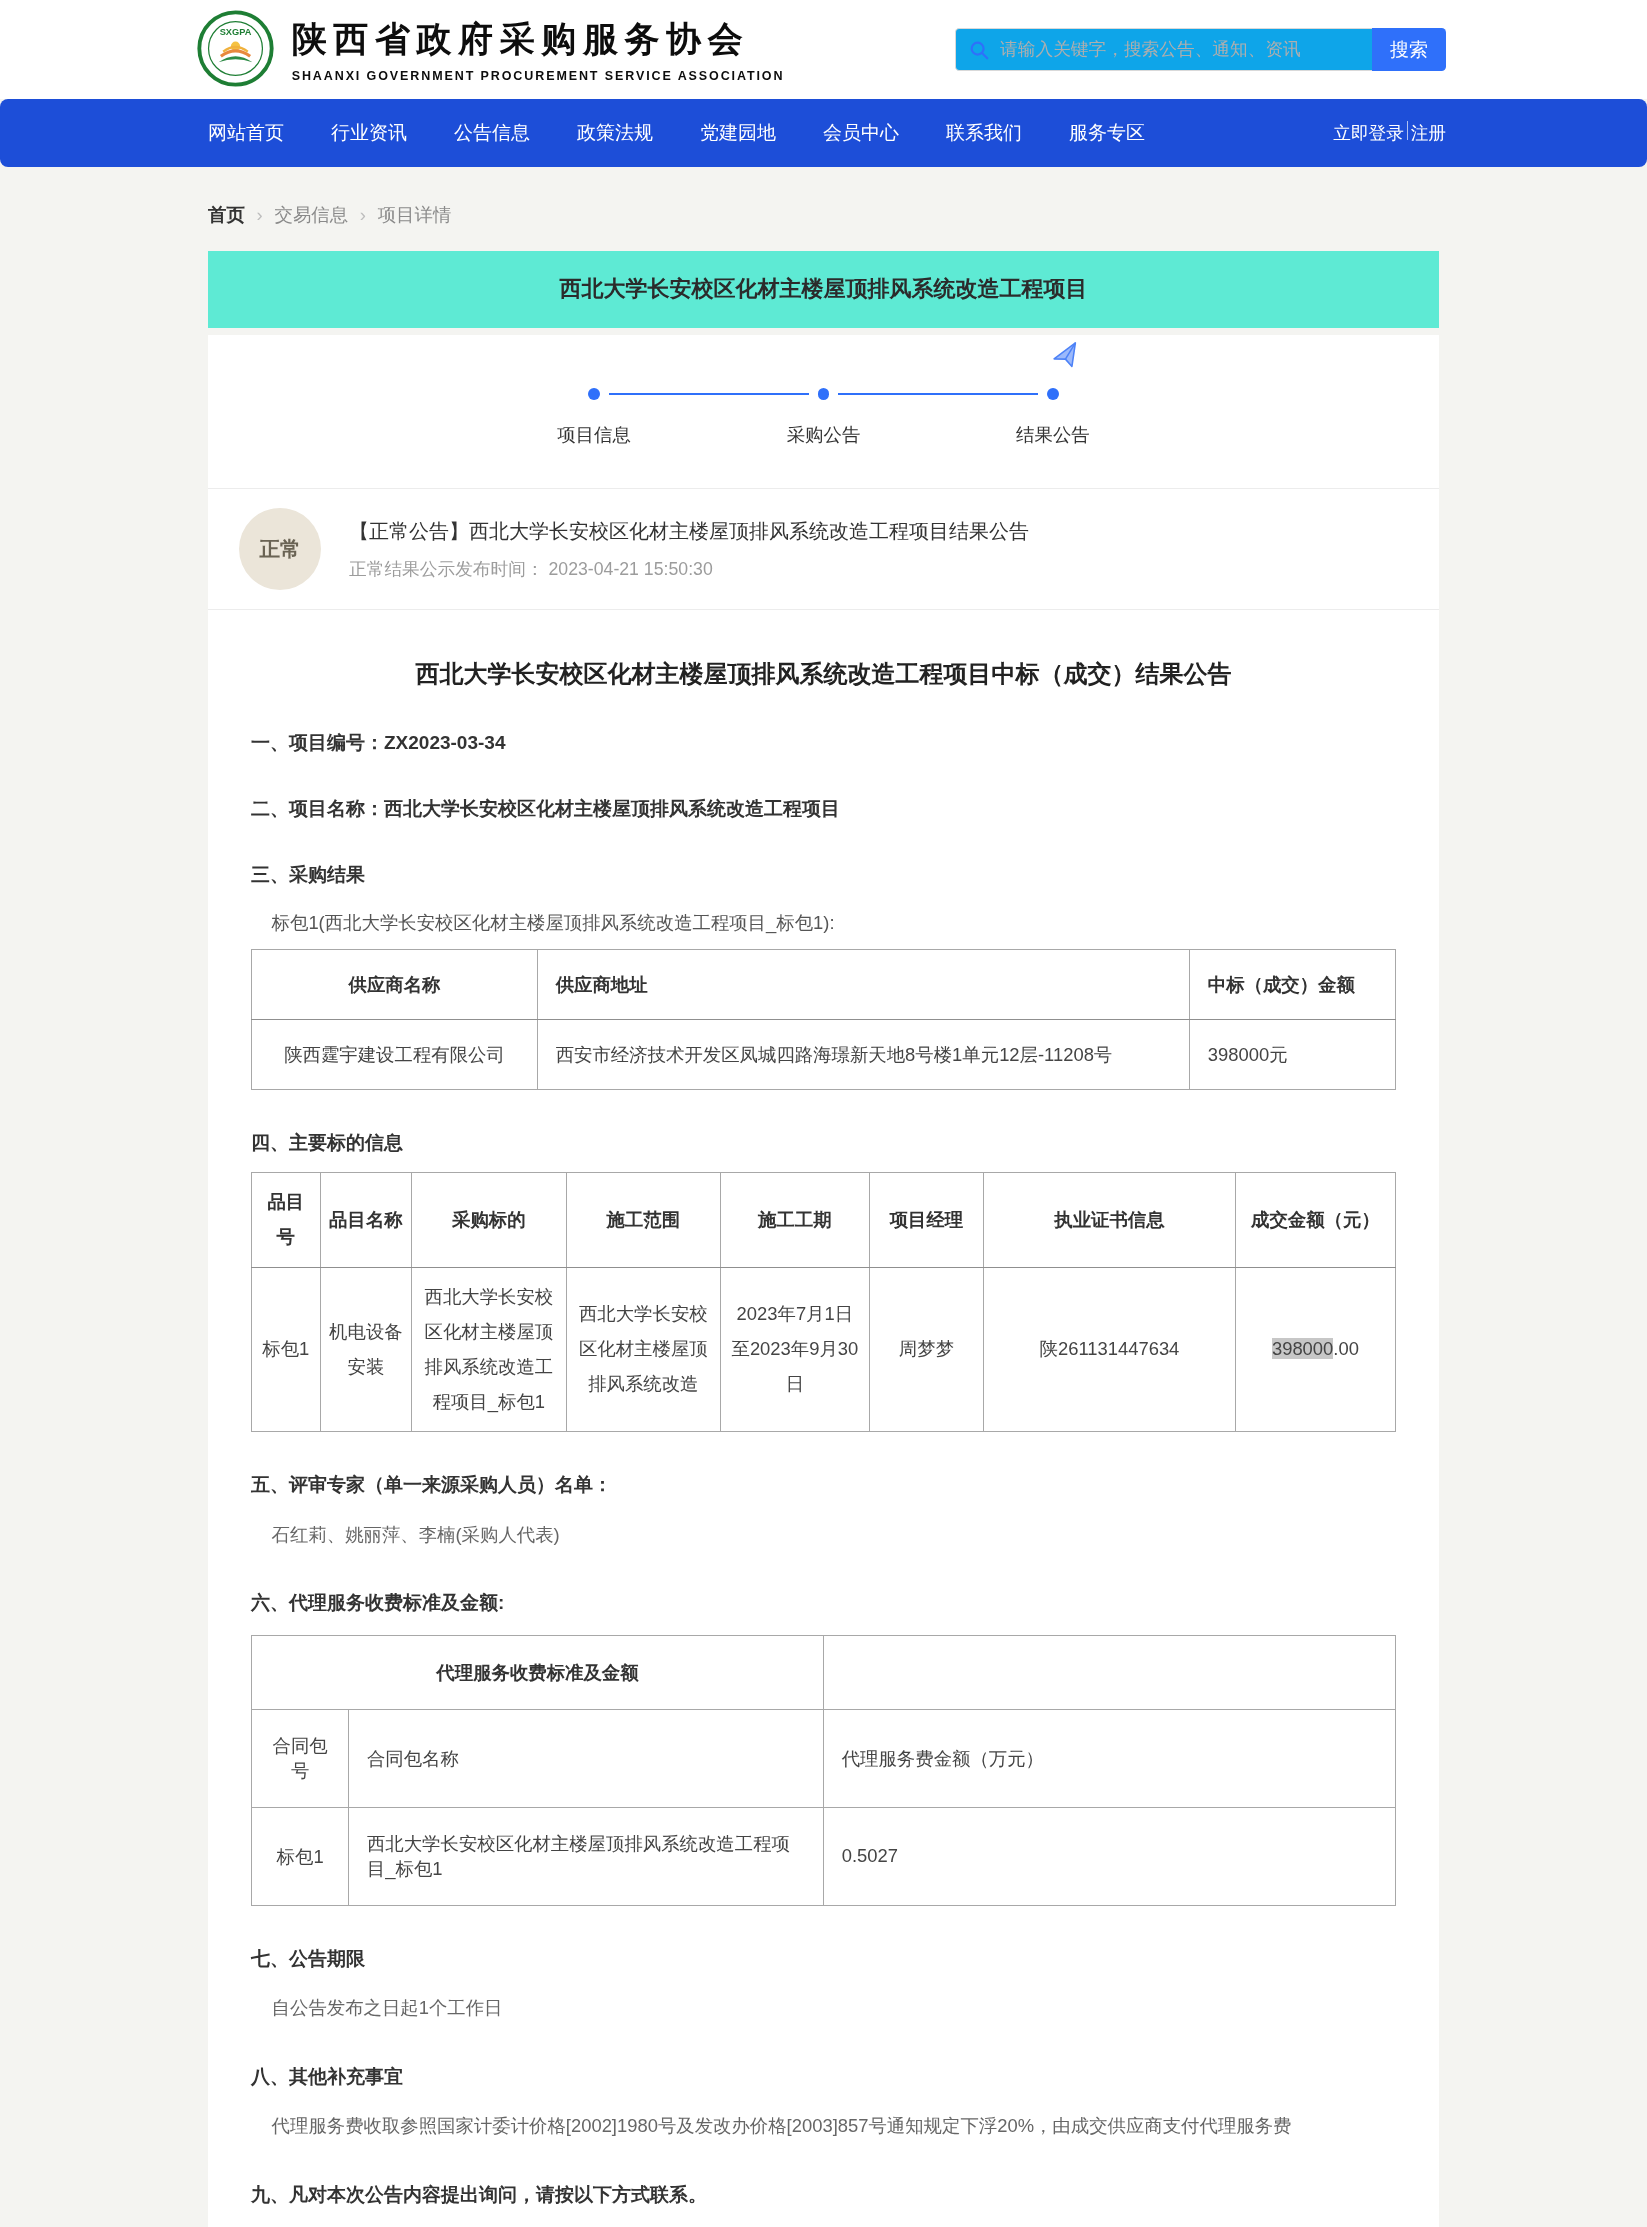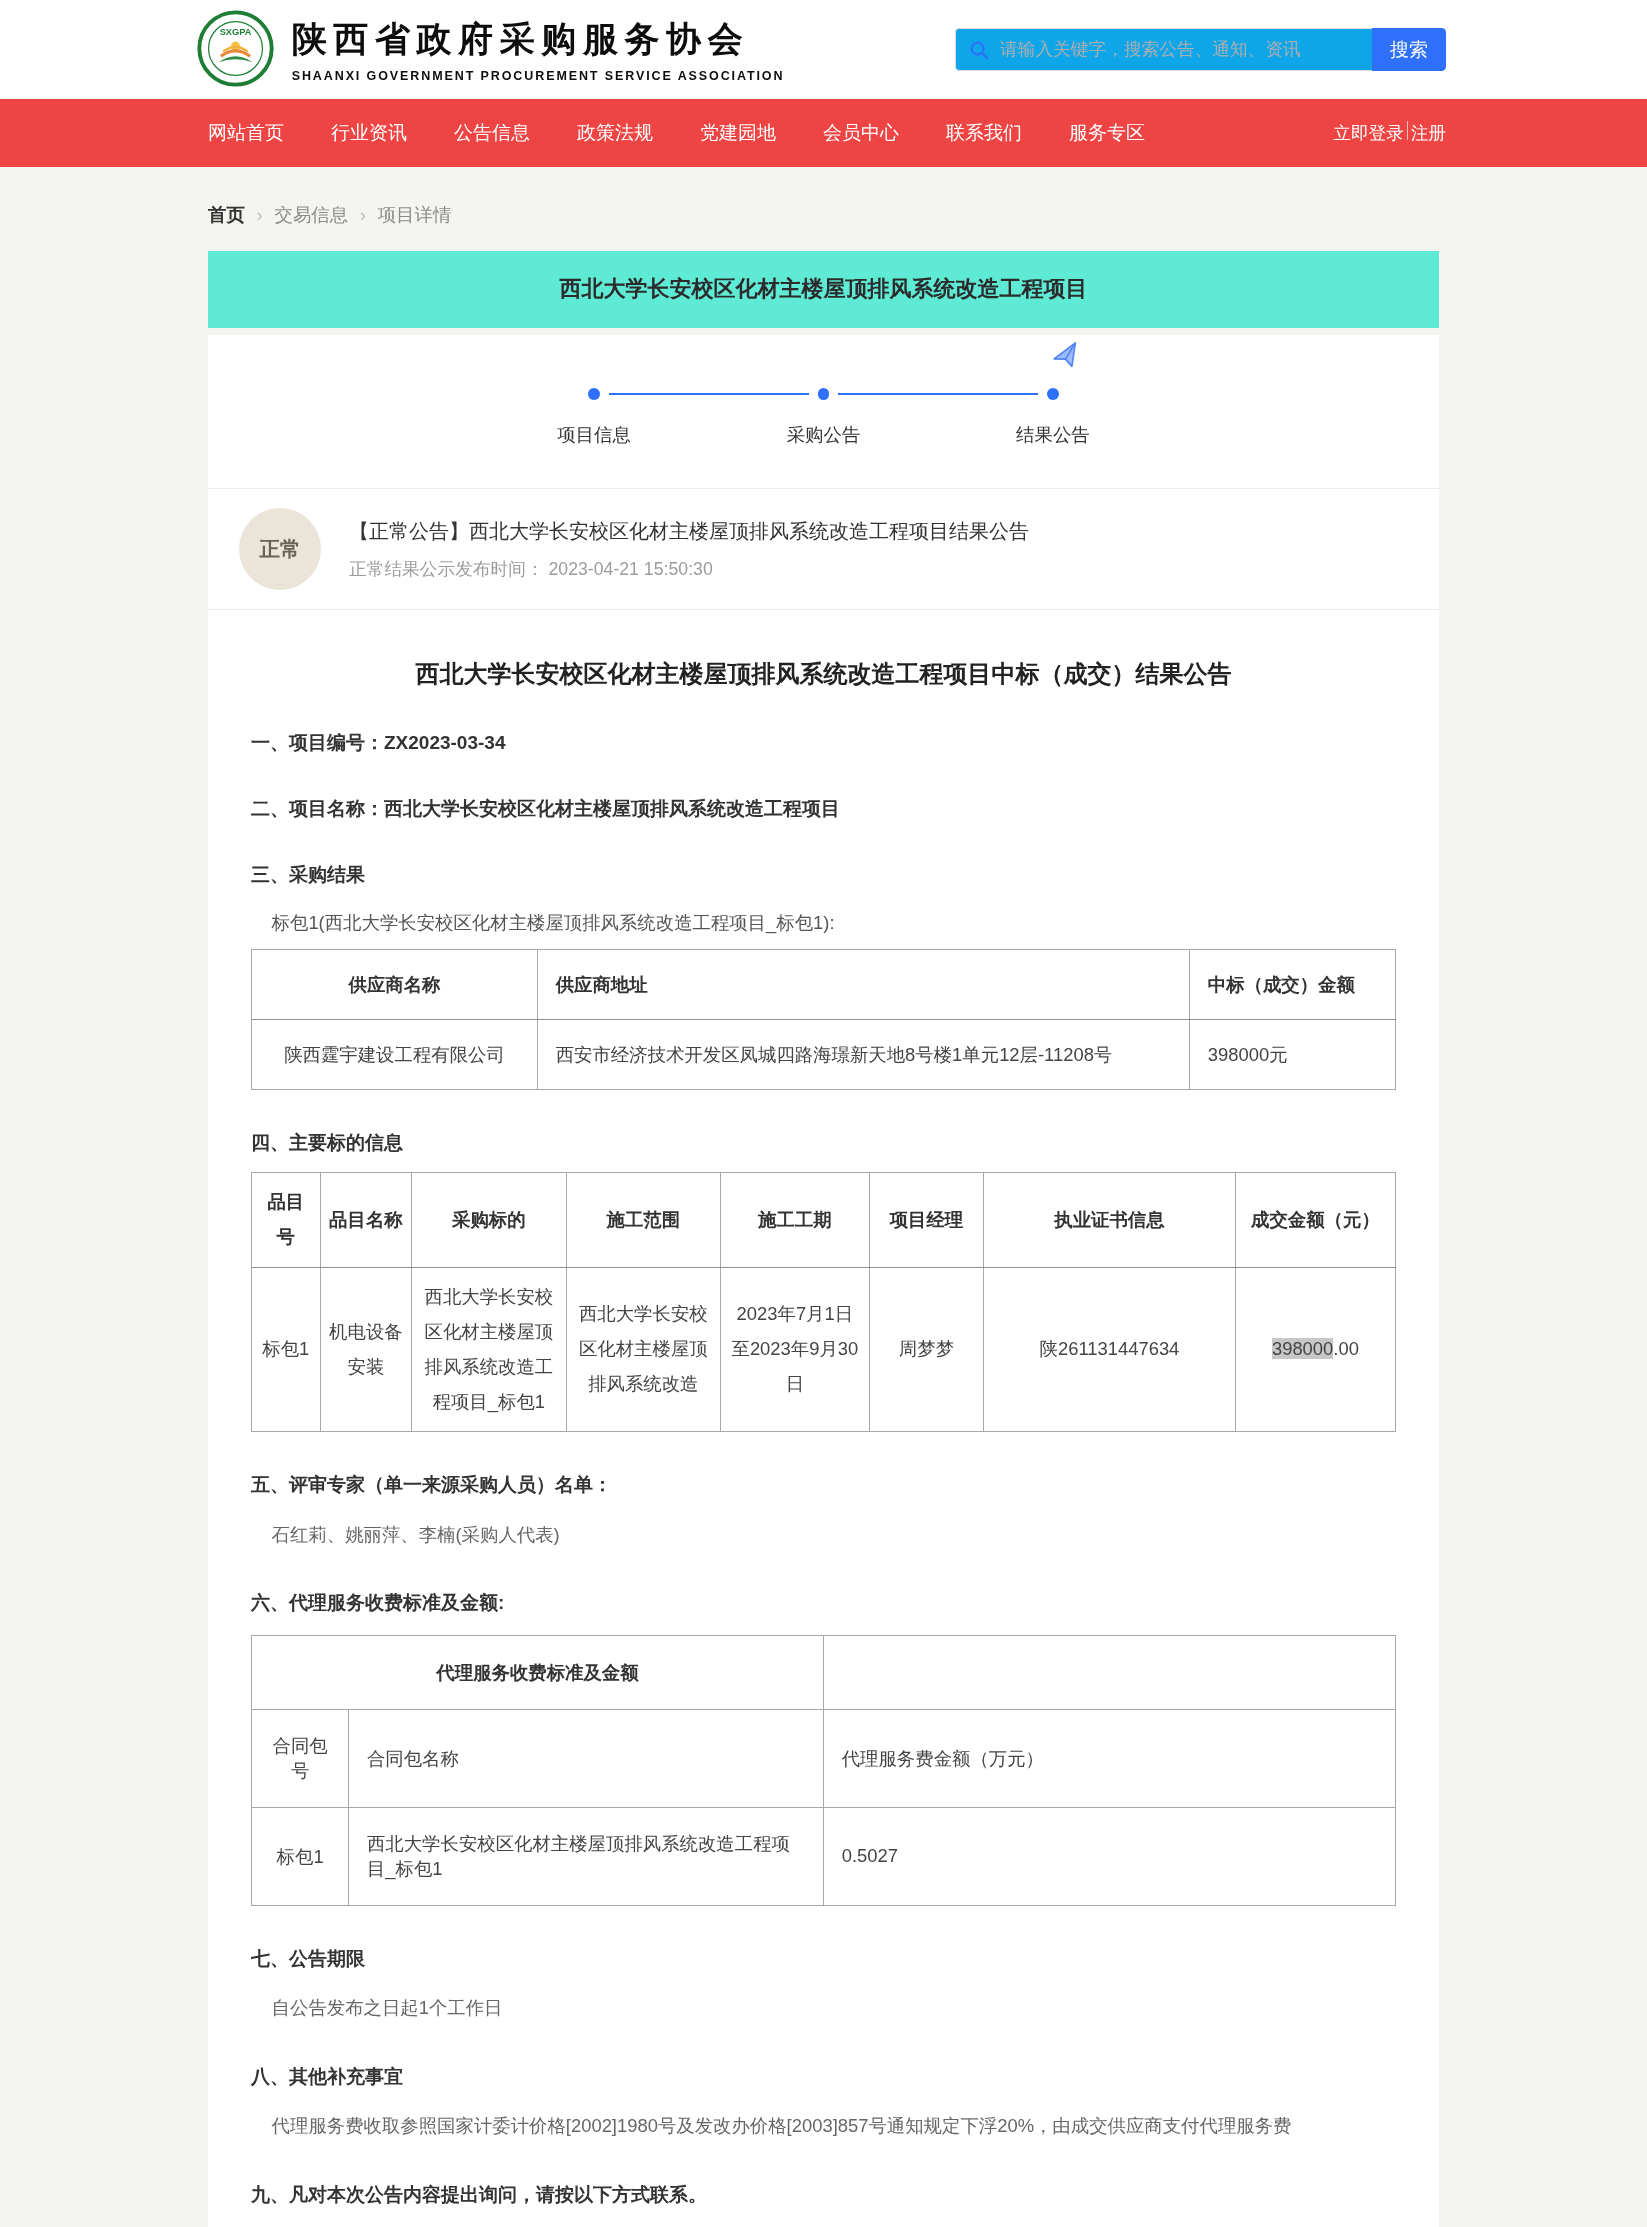--- a/index.html
+++ b/index.html
@@ -10,21 +10,21 @@
   .logo { display:flex; align-items:center; gap:17.7px; cursor:pointer; }
   .logo-text .cn { font-family:"Liberation Serif","DejaVu Serif",serif; font-weight:bold; font-size:35px; letter-spacing:6.6px; color:#0d0d0d; }
   .logo-text .en { font-size:12.5px; font-weight:bold; letter-spacing:1.9px; color:#0d0d0d; margin-top:5.2px; }
   .search { display:flex; height:43px; }
   .search-box { display:flex; align-items:center; gap:10.3px; width:417px; border:1.5px solid #d9d9d9; border-right:none; border-radius:4.4px 0 0 4.4px; padding:0 11.8px; background:#0ea5e9; }
   .search-box input { border:none; outline:none; font-size:17.7px; color:#333; width:100%; background:transparent; font-family:inherit; }
   .search-box input::placeholder { color:#aeaeae; }
   .search-btn { width:74px; background:#2f70fa; color:#fff; font-size:19px; border:none; border-radius:0 4.4px 4.4px 0; cursor:pointer; font-family:inherit; }
 
   
-  .nav { height:68px; background:#ef4444; display:flex; align-items:center; padding:0 201px 0 208px; color:#fff; }
+  .nav { height:68px; background:#1d4ed8; display:flex; align-items:center; padding:0 201px 0 208px; color:#fff;border-radius:8px; }
   .nav-items { display:flex; gap:47px; font-size:19px; }
   .nav-item { cursor:pointer; white-space:nowrap; }
   .nav-right { margin-left:auto; font-size:17.7px; display:flex; gap:3px; }
   .nav-right .vsep { width:0.7px; height:19px; background:rgba(255,255,255,.65); }
   .nav-right span { cursor:pointer; }
 
   
   .breadcrumb { width:1231px; margin:0 auto; padding:35px 0 23.6px; font-size:18.4px; color:#8a8a8a; display:flex; align-items:center; gap:11.8px; }
   .breadcrumb .home { color:#333; font-weight:bold; cursor:pointer; }
   .breadcrumb .crumb { cursor:pointer; }

